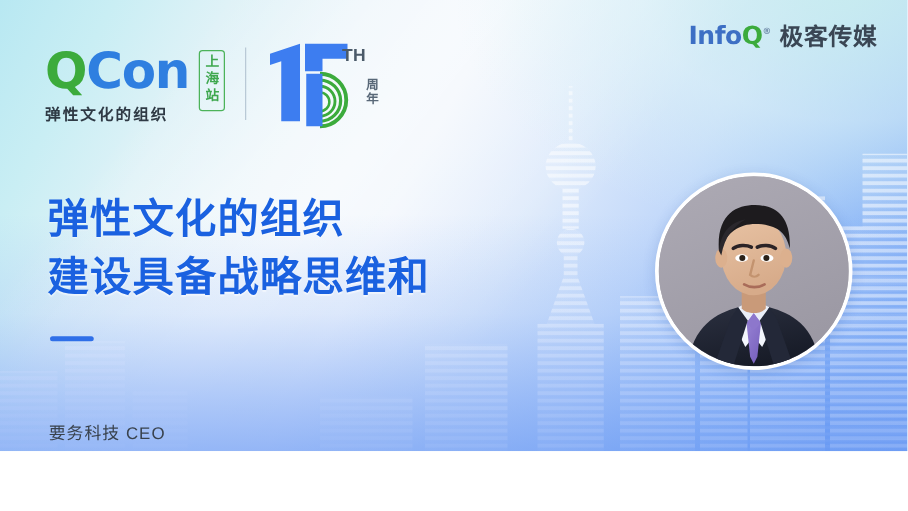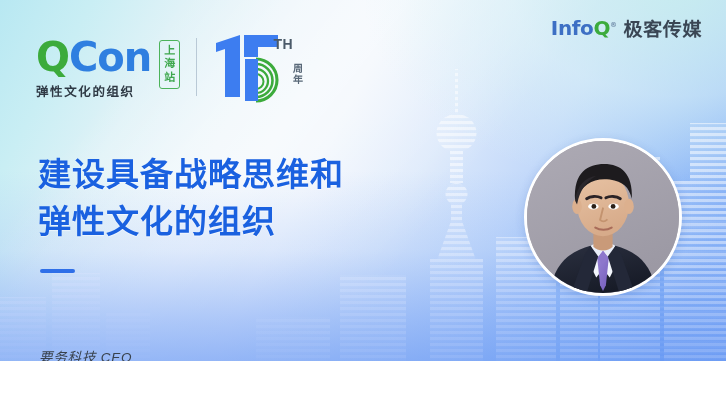--- a/index.html
+++ b/index.html
@@ -213,27 +213,26 @@
     top: 292px;
     font-size: 21px;
     font-weight: 700;
     color: #222a33;
     letter-spacing: 1.2px;
     white-space: nowrap;
   }
   .speaker-role {
     position: absolute;
     left: 39px;
-    top: 346px;
+    top: 335px;
     font-size: 13.5px;
     font-weight: 400;
     color: #39424d;
     letter-spacing: 0.8px;
     white-space: nowrap;
-    font-style: italic;
   }
 
   
   .portrait {
     position: absolute;
     left: 524px;
     top: 138px;
     width: 158px;
     height: 158px;
     border-radius: 50%;
@@ -336,22 +335,22 @@
       <span>年</span>
     </div>
   </div>
 
   <div class="infoq-logo">
     <div class="infoq-word"><span class="infoq-info">Info</span><span class="infoq-q">Q</span><span class="infoq-reg">®</span></div>
     <div class="infoq-cn">极客传媒</div>
   </div>
 
   <div class="title-block">
+    <div class="title-line">弹性文化的组织</div>
     <div class="title-line">建设具备战略思维和</div>
-    <div class="title-line">弹性文化的组织</div>
   </div>
 
   <div class="rule"></div>
 
   <div class="speaker-role">要务科技 CEO</div>
 
   <div class="portrait">
     <svg viewBox="0 0 158 158">
       <defs>
         <linearGradient id="bgp" x1="0" y1="0" x2="0.4" y2="1">

